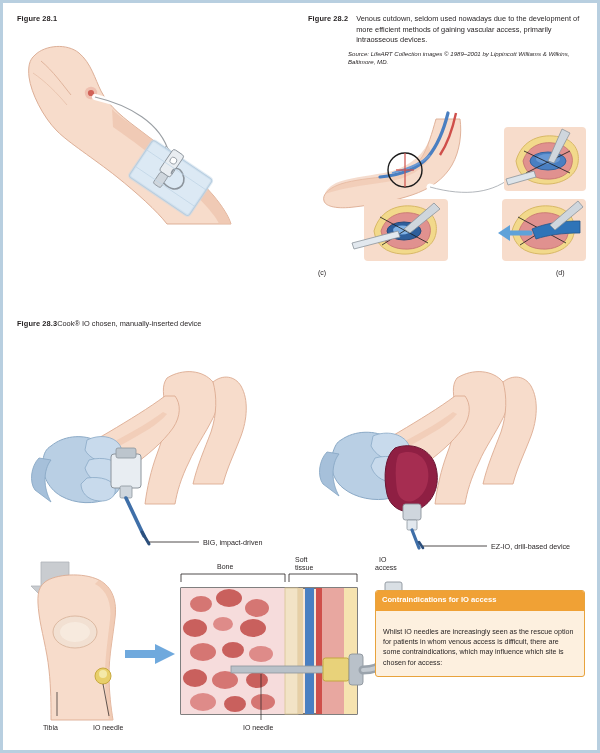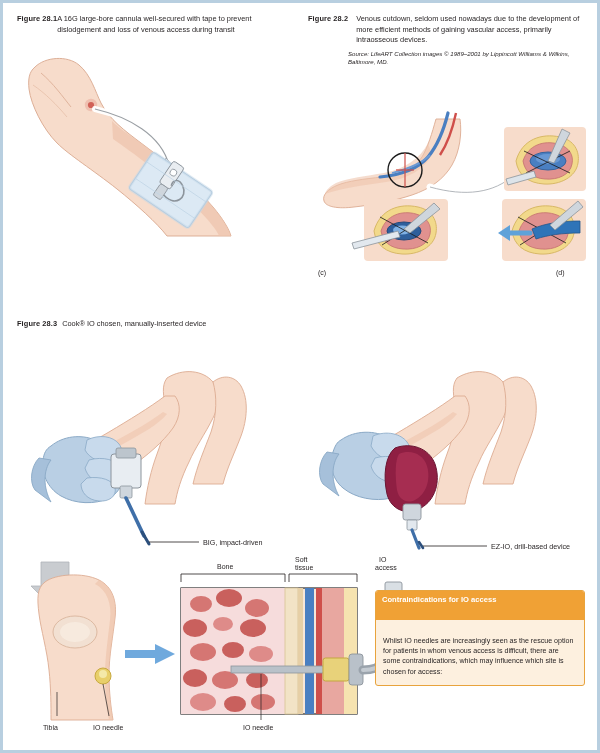--- a/index.html
+++ b/index.html
@@ -30,50 +30,49 @@
 
   
   #fig2 { position: absolute; left: 305px; top: 11px; width: 282px; }
   #fig2 .head { display: flex; gap: 8px; align-items: flex-start; }
   #fig2 .head .fig-cap { flex: 1; }
   #fig2 .src { margin-top: 4px; width: 225px; margin-left: 40px; }
   #fig2 .art { position: relative; width: 282px; height: 222px; margin-top: 2px; }
 
   
   #fig3 { position: absolute; left: 14px; top: 316px; width: 572px; }
-  #fig3 .head { display: flex; gap: 5px; align-items: flex-start; }
+  #fig3 .head { display: flex; align-items: flex-start; }
   #fig3 .art { position: relative; width: 572px; height: 410px; margin-top: 6px; }
 
   
   .cbox {
     position: absolute; left: 358px; top: 254px; width: 210px;
     border: 1px solid #e8a33d; border-radius: 3px;
     background: #fdf0df; overflow: hidden;
   }
   .cbox .cbox-title {
     background: #f0a135; color: #ffffff; font-weight: bold;
-    font-size: 7.6px; padding: 4px 6px 16px 6px;
+    font-size: 7.6px; padding: 4px 6px 7px 6px;
   }
   .cbox .cbox-body { padding: 16px 7px 8px 7px; font-size: 7.1px; line-height: 1.46; }
   .cbox ul { margin: 5px 0 0 0; padding: 0; list-style: none; }
   .cbox li { position: relative; padding-left: 9px; margin-bottom: 4px; }
   .cbox li:before {
     content: "\2022"; position: absolute; left: 1px; top: -1px; font-size: 9px; color: #231f20;
   }
   svg { display: block; overflow: visible; }
 </style>
 </head>
 <body>
 
 <div class="page">
 
   <div id="fig1">
     <div class="head">
       <div class="fig-label">Figure 28.1</div>
-      <div class="fig-cap">A 16G large-bore cannula well-secured with tape to prevent dislodgement and loss of venous access during transit</div>
     </div>
     <div class="art">
       <svg width="262" height="198" viewBox="0 0 262 198">
 
         <path d="M18 28 C28 18 50 16 62 26 C74 36 78 52 84 64 C92 80 108 92 124 104
                  C144 119 172 140 196 168 C206 180 212 190 214 197
                  L150 197 C140 184 120 166 100 150 C76 131 52 116 40 104
                  C26 90 14 66 12 50 C11 40 12 33 18 28 Z" fill="#f7dccb" stroke="#d9a88f" stroke-width="0.9"></path>
 
         <path d="M96 100 C122 118 160 146 190 180 C196 187 200 192 202 197 L214 197

